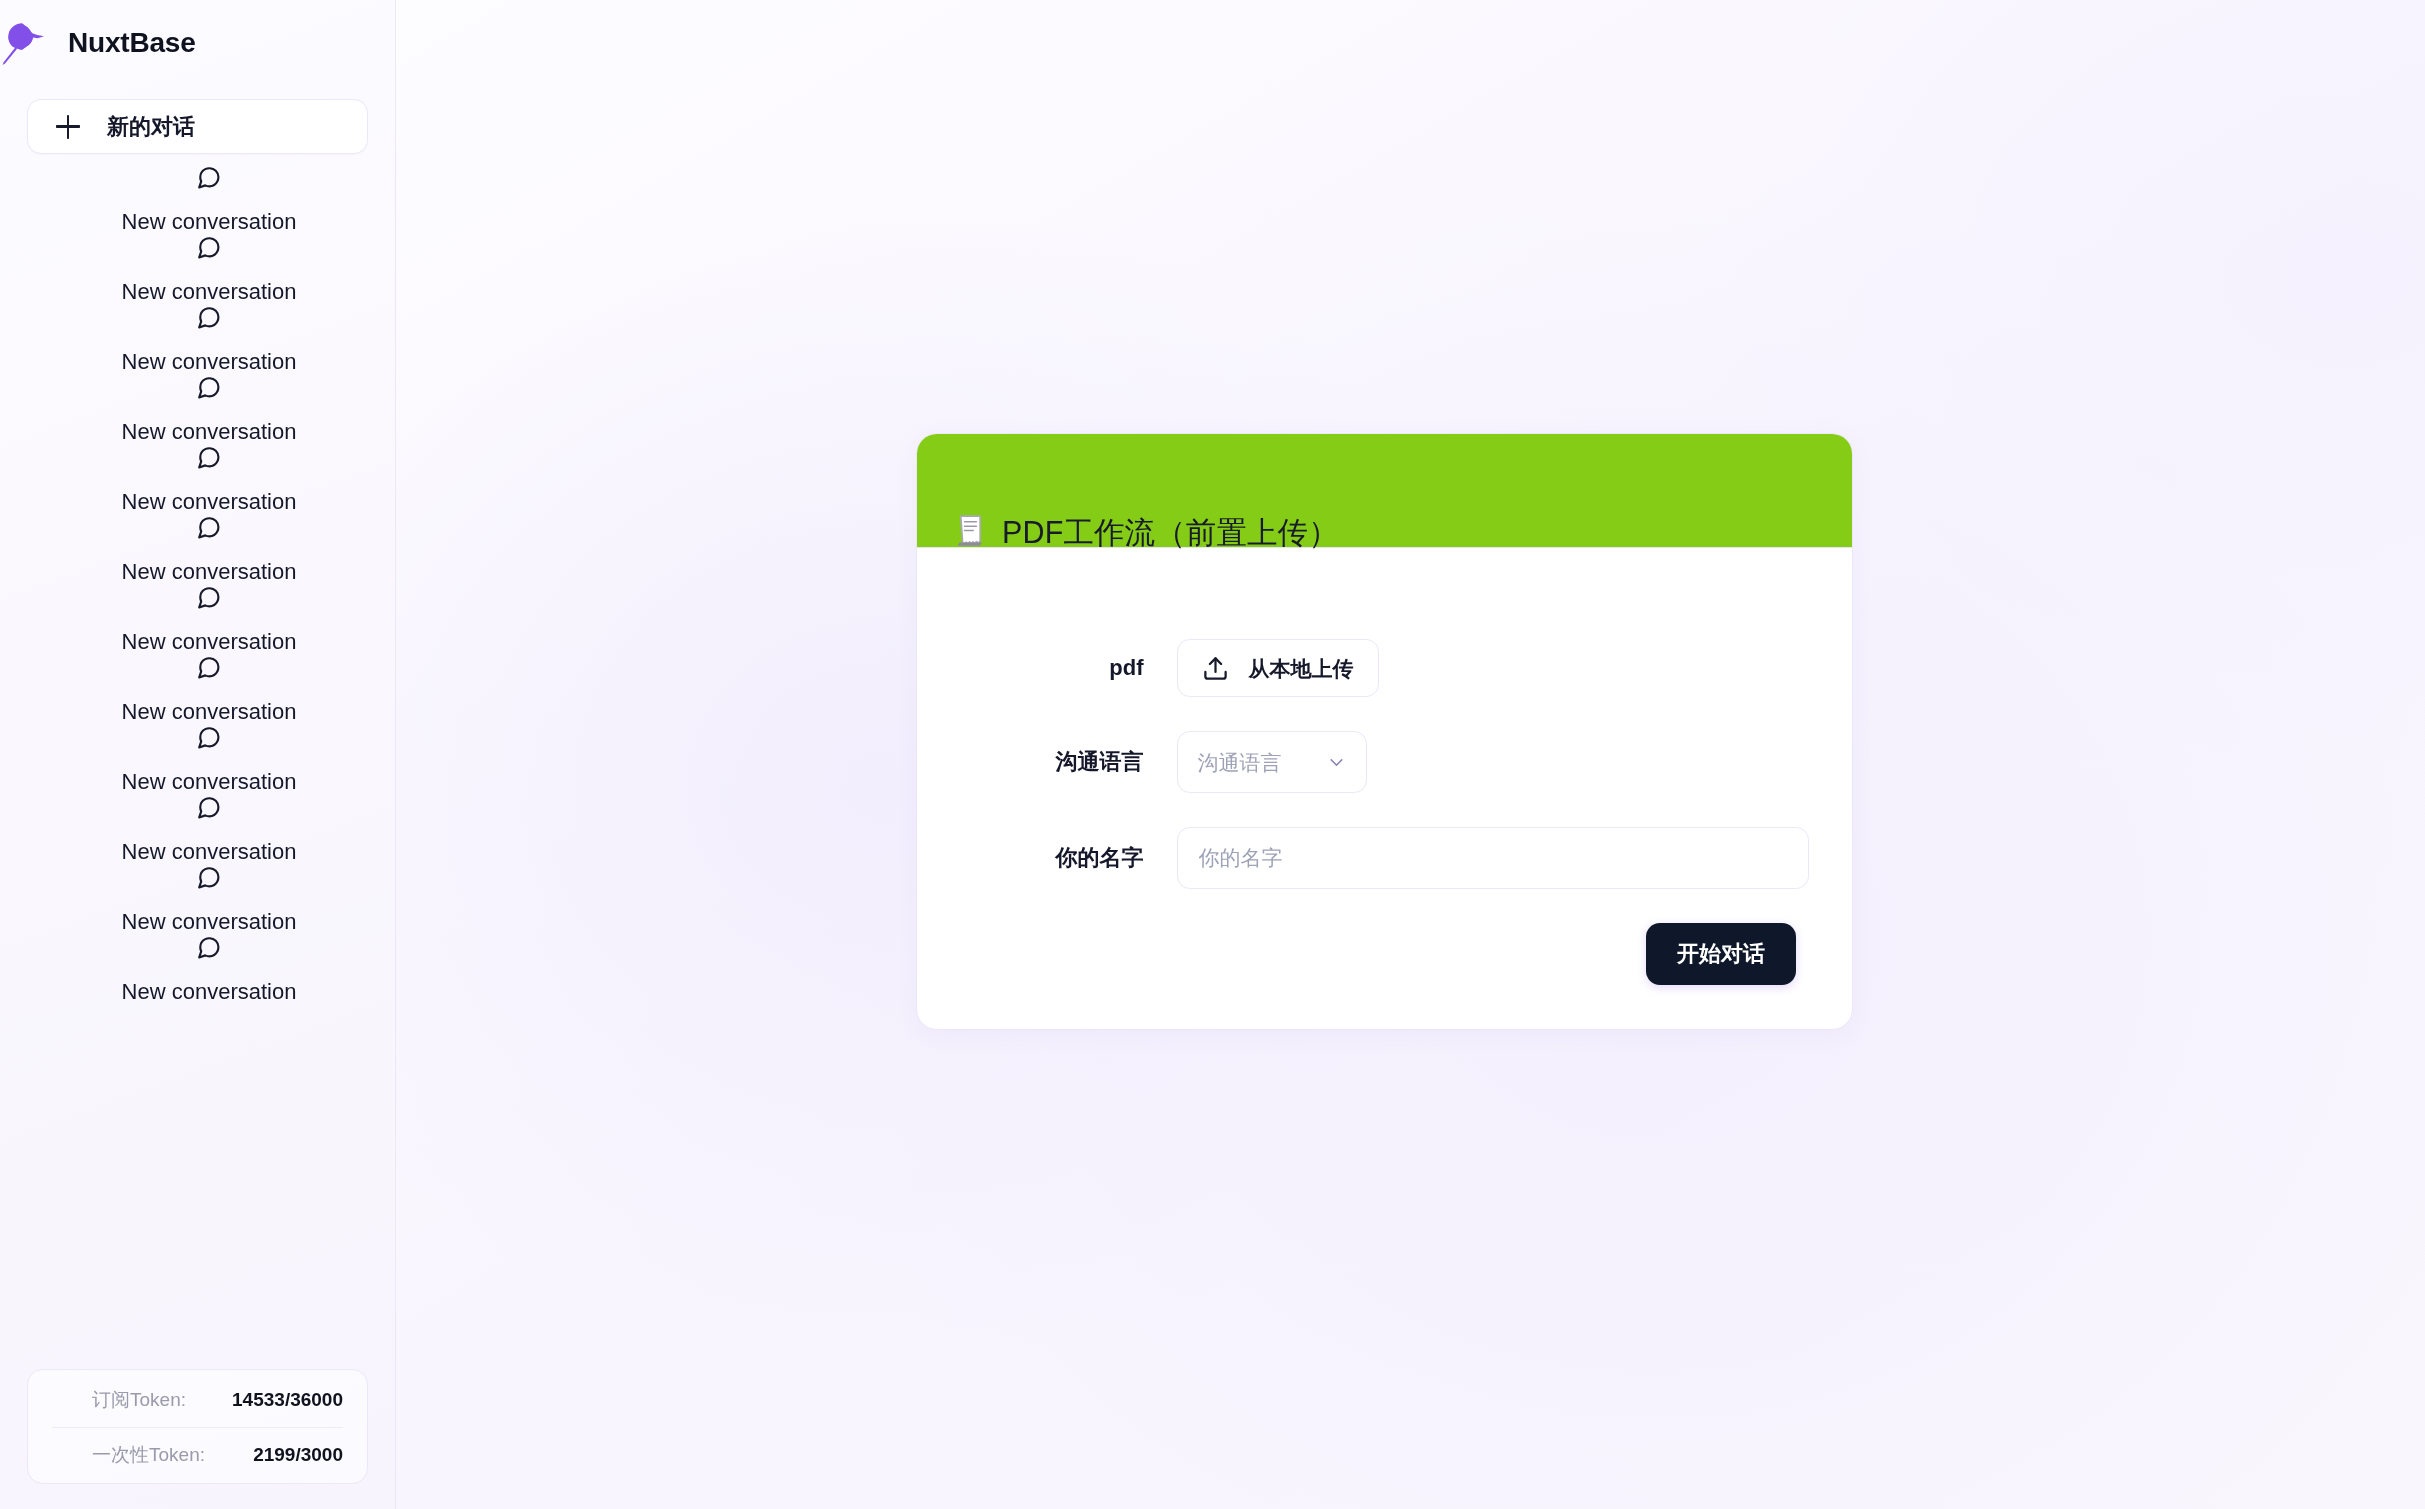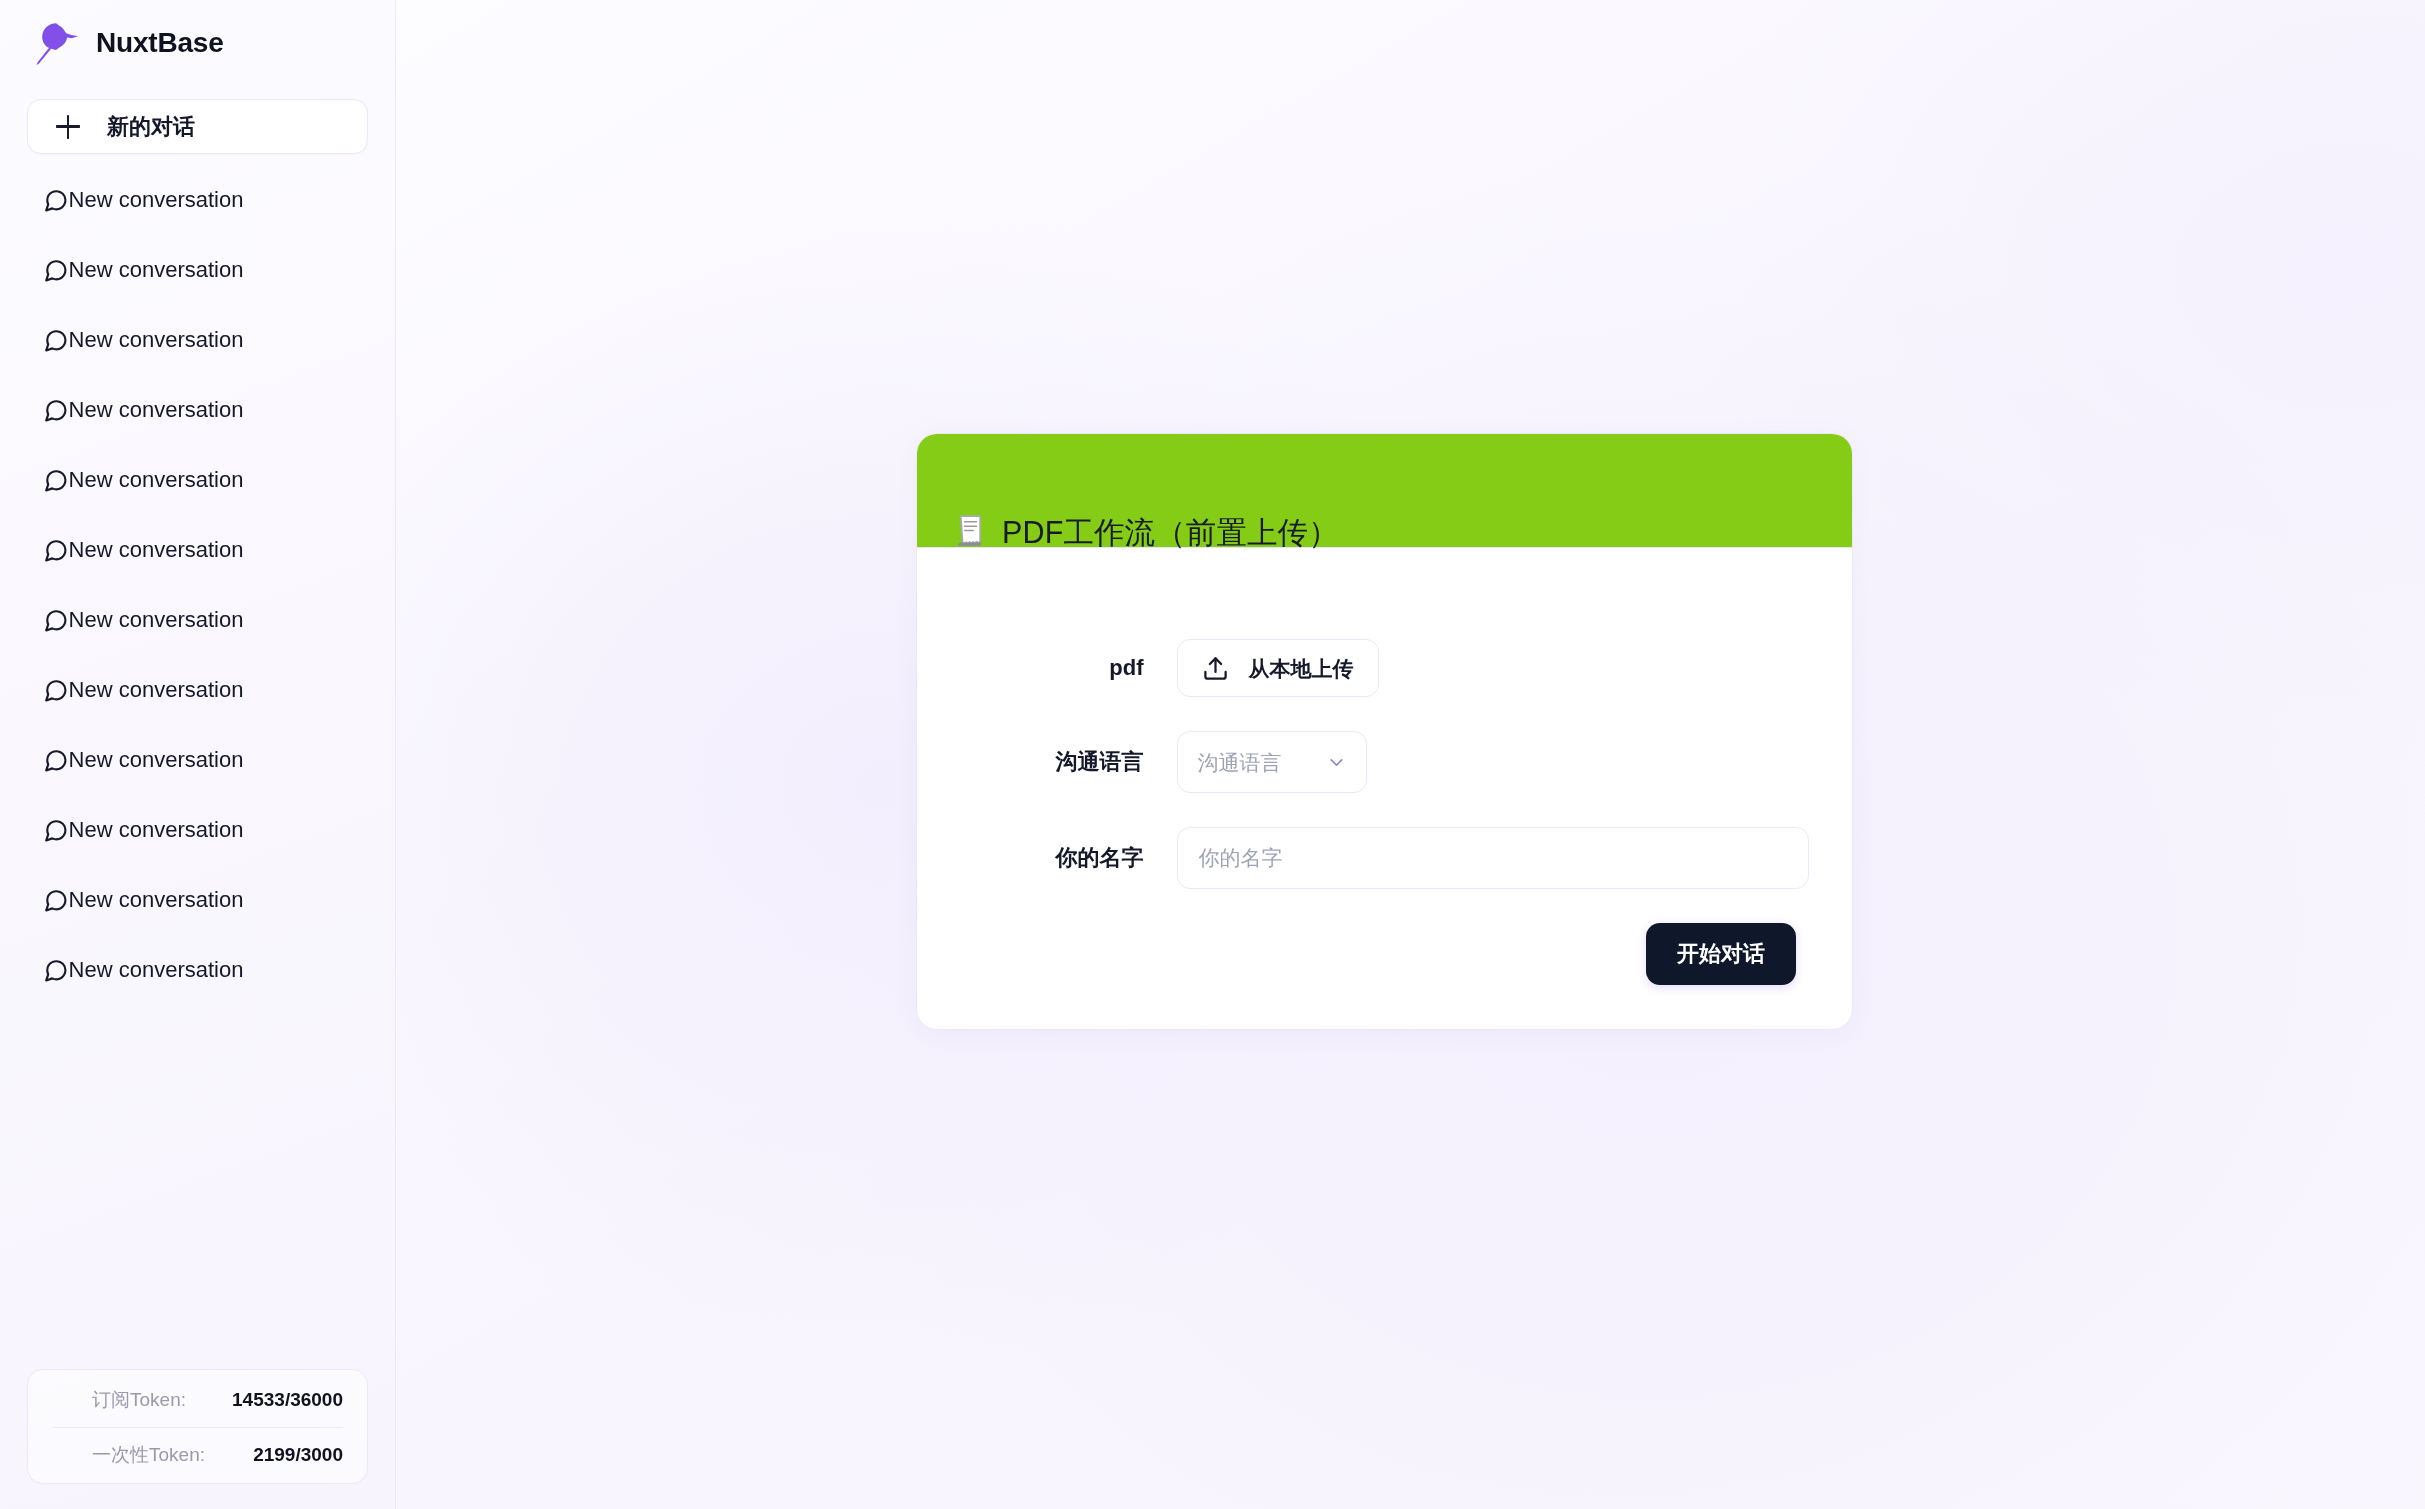--- a/index.html
+++ b/index.html
@@ -35,22 +35,21 @@
     flex-direction: column;
     position: relative;
     z-index: 3;
   }
 
   .brand {
     height: 85px;
     flex: 0 0 85px;
     display: flex;
     align-items: center;
-    padding-left: 34px;
-    gap: 15px;
+    gap: 21px;
   }
 
   .brand-logo {
     width: 47px;
     height: 44px;
     flex: 0 0 47px;
     display: block;
   }
 
   .brand-name {
@@ -111,23 +110,25 @@
     margin-top: 11.4px;
     flex: 1 1 auto;
     overflow: hidden;
     padding: 0 20px;
   }
 
   .conv-item {
     height: 70px;
     display: flex;
     align-items: center;
+    gap: 20px;
     padding-left: 23px;
     border-radius: 11.4px;
     cursor: pointer;
+    flex-direction: column;
   }
 
   .bubble-icon {
     width: 25.6px;
     height: 25.6px;
     flex: 0 0 25.6px;
     display: block;
   }
 
   .conv-label {

